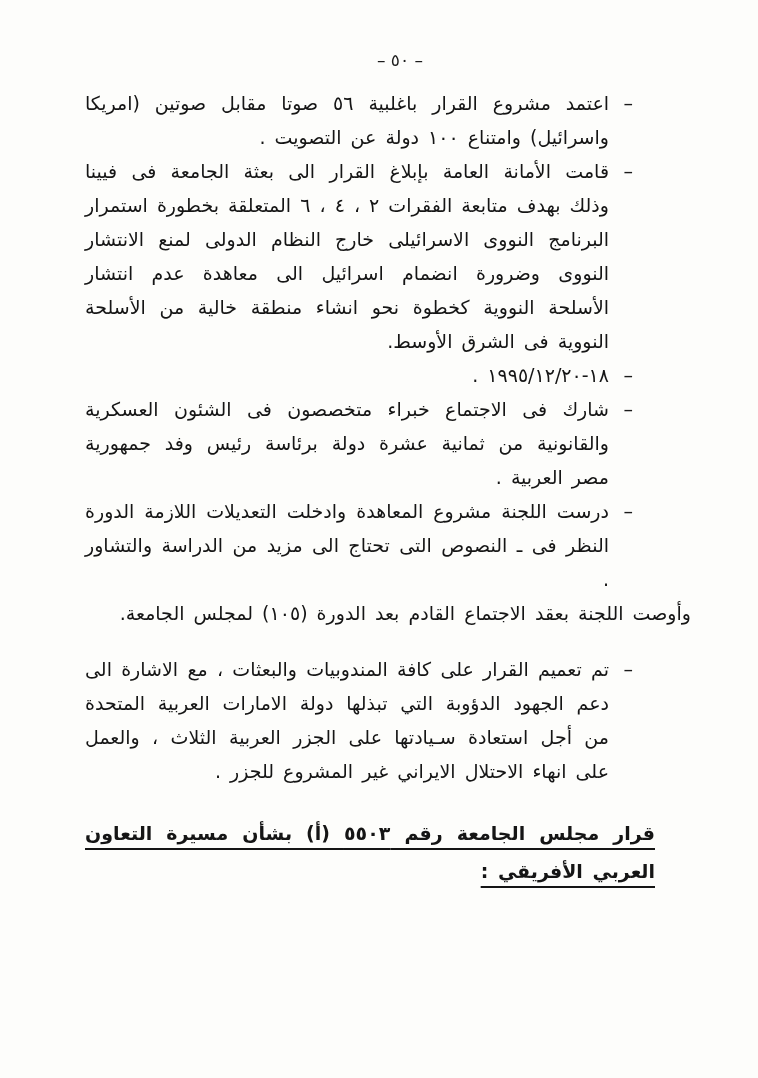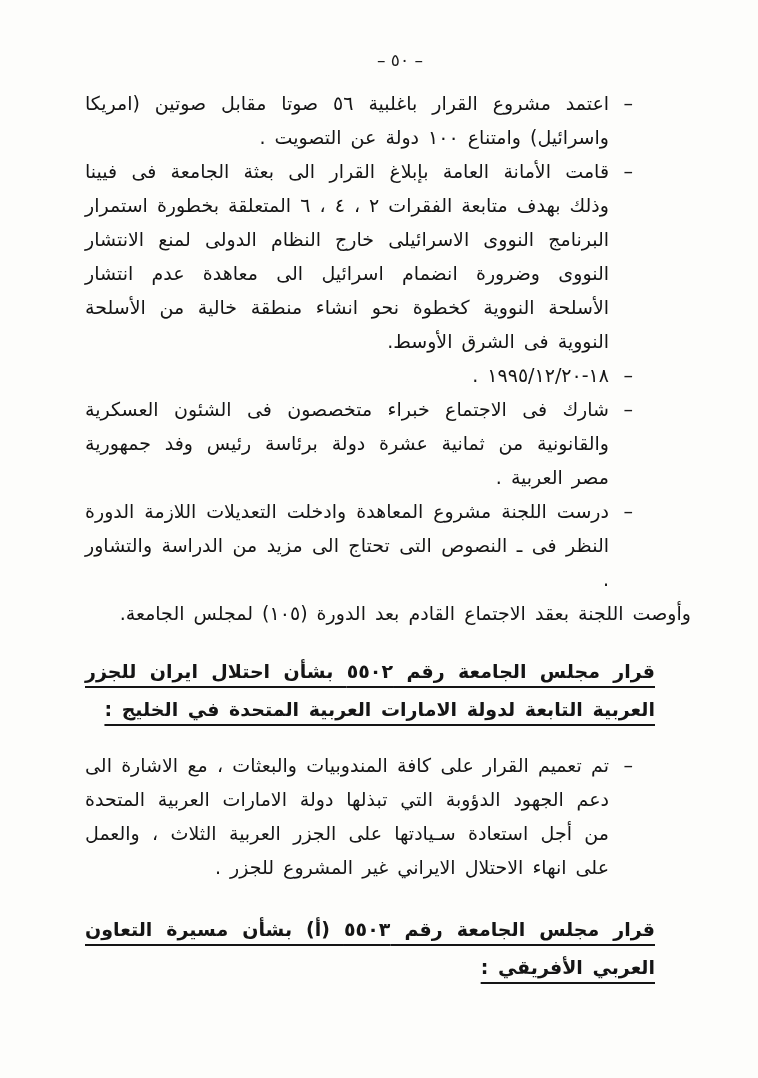--- a/index.html
+++ b/index.html
@@ -106,23 +106,20 @@
     </div>
 
     <div class="bullet">
       <span class="dash">–</span>
       <div class="btext">درست اللجنة مشروع المعاهدة وادخلت التعديلات اللازمة الدورة النظر فى ـ النصوص التى تحتاج الى مزيد من الدراسة والتشاور .</div>
     </div>
 
     <div class="closing">وأوصت اللجنة بعقد الاجتماع القادم بعد الدورة (١٠٥) لمجلس الجامعة.</div>
 
     <div class="res">
-      <div class="res-heading">
-        <span class="u">قرار مجلس الجامعة رقم ٥٥٠٢ بشأن  احتلال ايران للجزر العربية التابعة لدولة الامارات العربية المتحدة في الخليج :</span>
-      </div>
       <div class="res-body">
         <div class="bullet">
           <span class="dash">–</span>
           <div class="btext">تم تعميم القرار على كافة المندوبيات والبعثات ، مع الاشارة الى دعم الجهود الدؤوبة التي تبذلها دولة الامارات العربية المتحدة من أجل استعادة سـيادتها على الجزر العربية الثلاث ، والعمل على انهاء الاحتلال الايراني غير المشروع للجزر .</div>
         </div>
       </div>
     </div>
 
     <div class="res res3">
       <div class="res-heading">

